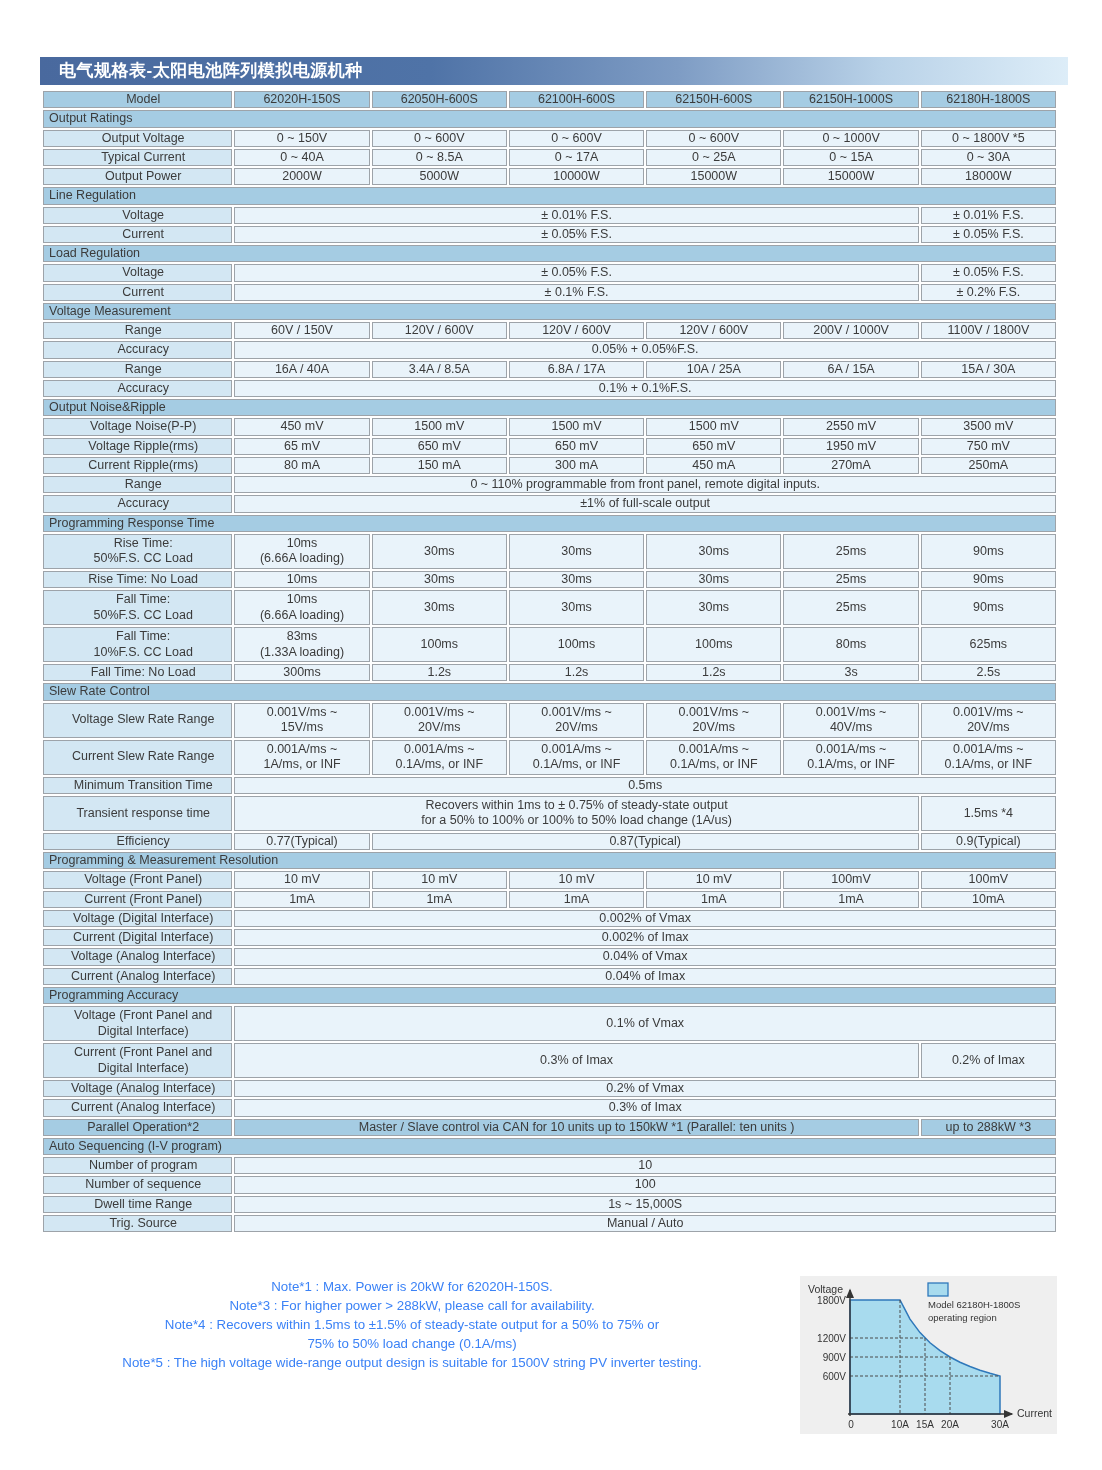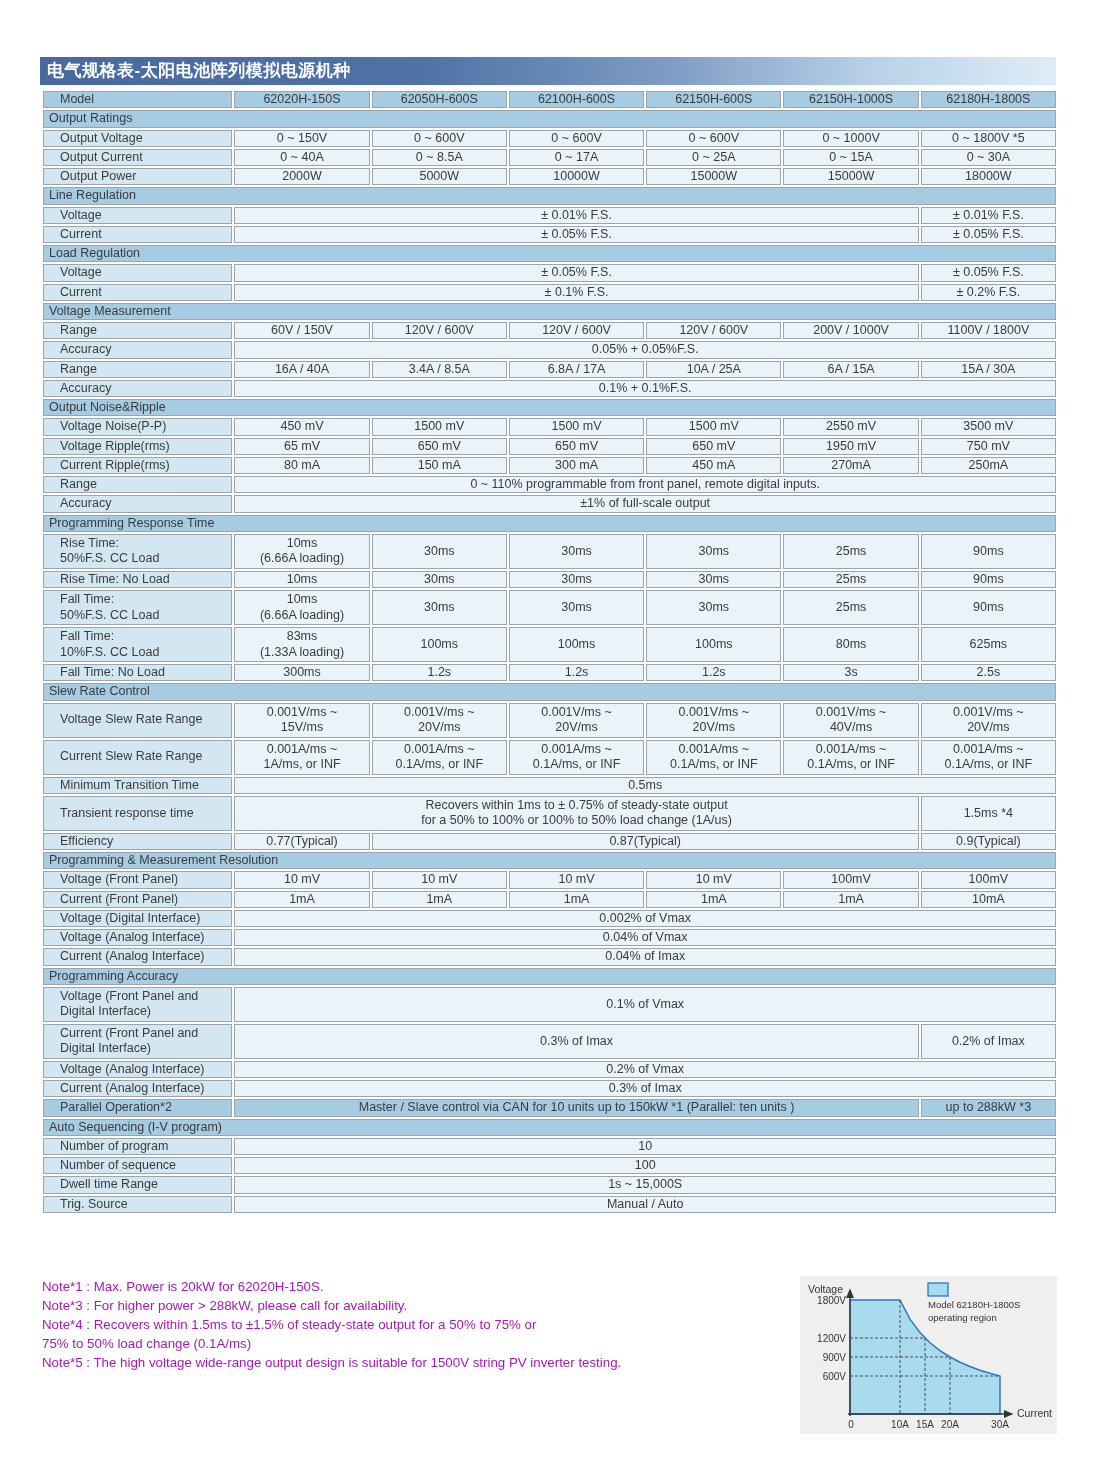--- a/index.html
+++ b/index.html
@@ -3,38 +3,38 @@
 <meta charset="utf-8">
 <style>
   html,body{margin:0;padding:0;}
   body{
     width:1102px;height:1470px;position:relative;background:#ffffff;
     font-family:"Liberation Sans","DejaVu Sans",sans-serif;color:#3b3b3b;
   }
   .title-bar{
     position:absolute;left:40px;top:57px;width:1009px;height:28px;
     background:linear-gradient(90deg,#49699e 0%,#4f73a7 38%,#7e9cc4 62%,#b9d2e8 82%,#ddedf8 100%);
-    color:#ffffff;font-size:17px;font-weight:bold;line-height:28px;padding-left:7px;
+    color:#ffffff;font-size:17px;font-weight:bold;line-height:28px;padding-left:19px;
     letter-spacing:0.5px;
   }
   table.spec{
     position:absolute;left:41px;top:89px;border-spacing:2px;table-layout:fixed;width:1017px;
   }
   table.spec td{
     box-sizing:border-box;border:1px solid #9da3a9;height:17px;
     font-size:12.5px;line-height:1.22;padding:0 5px;vertical-align:middle;
     white-space:pre-line;overflow:hidden;
   }
   table.spec tr.x2 td{height:35px;}
   table.spec td.sec{background:#a5cce3;text-align:left;}
-  table.spec td.lbl{background:#d3e7f3;text-align:left;padding-left:16px;}
+  table.spec td.lbl{background:#d3e7f3;text-align:center;padding-left:16px;}
   table.spec td.val{background:#e9f3fa;text-align:center;}
   table.spec td.bluebg{background:#a5cce3;}
   .notes{position:absolute;left:42px;top:1277px;width:740px;}
-  .notes div{font-size:13.3px;line-height:19px;color:#a21caf;}
+  .notes div{font-size:13.3px;line-height:19px;color:#3b82f6;text-align:center;}
   .chart-panel{
     position:absolute;left:800px;top:1276px;width:257px;height:158px;background:#efefef;
   }
   svg text{font-family:"Liberation Sans","DejaVu Sans",sans-serif;fill:#343434;}
 </style>
 </head>
 <body>
 
 <div class="title-bar">电气规格表-太阳电池阵列模拟电源机种</div>
 
@@ -64,21 +64,21 @@
       <tr>
         <td class="lbl">Output Voltage</td>
         <td class="val">0 ~ 150V</td>
         <td class="val">0 ~ 600V</td>
         <td class="val">0 ~ 600V</td>
         <td class="val">0 ~ 600V</td>
         <td class="val">0 ~ 1000V</td>
         <td class="val">0 ~ 1800V *5</td>
       </tr>
       <tr>
-        <td class="lbl">Output Current</td>
+        <td class="lbl">Typical Current</td>
         <td class="val">0 ~ 40A</td>
         <td class="val">0 ~ 8.5A</td>
         <td class="val">0 ~ 17A</td>
         <td class="val">0 ~ 25A</td>
         <td class="val">0 ~ 15A</td>
         <td class="val">0 ~ 30A</td>
       </tr>
       <tr>
         <td class="lbl">Output Power</td>
         <td class="val">2000W</td>
@@ -303,20 +303,24 @@
         <td class="val">1mA</td>
         <td class="val">1mA</td>
         <td class="val">1mA</td>
         <td class="val">10mA</td>
       </tr>
       <tr>
         <td class="lbl">Voltage (Digital Interface)</td>
         <td colspan="6" class="val">0.002% of Vmax</td>
       </tr>
       <tr>
+        <td class="lbl">Current (Digital Interface)</td>
+        <td colspan="6" class="val">0.002% of Imax</td>
+      </tr>
+      <tr>
         <td class="lbl">Voltage (Analog Interface)</td>
         <td colspan="6" class="val">0.04% of Vmax</td>
       </tr>
       <tr>
         <td class="lbl">Current (Analog Interface)</td>
         <td colspan="6" class="val">0.04% of Imax</td>
       </tr>
       <tr>
         <td colspan="7" class="sec">Programming Accuracy</td>
       </tr>

